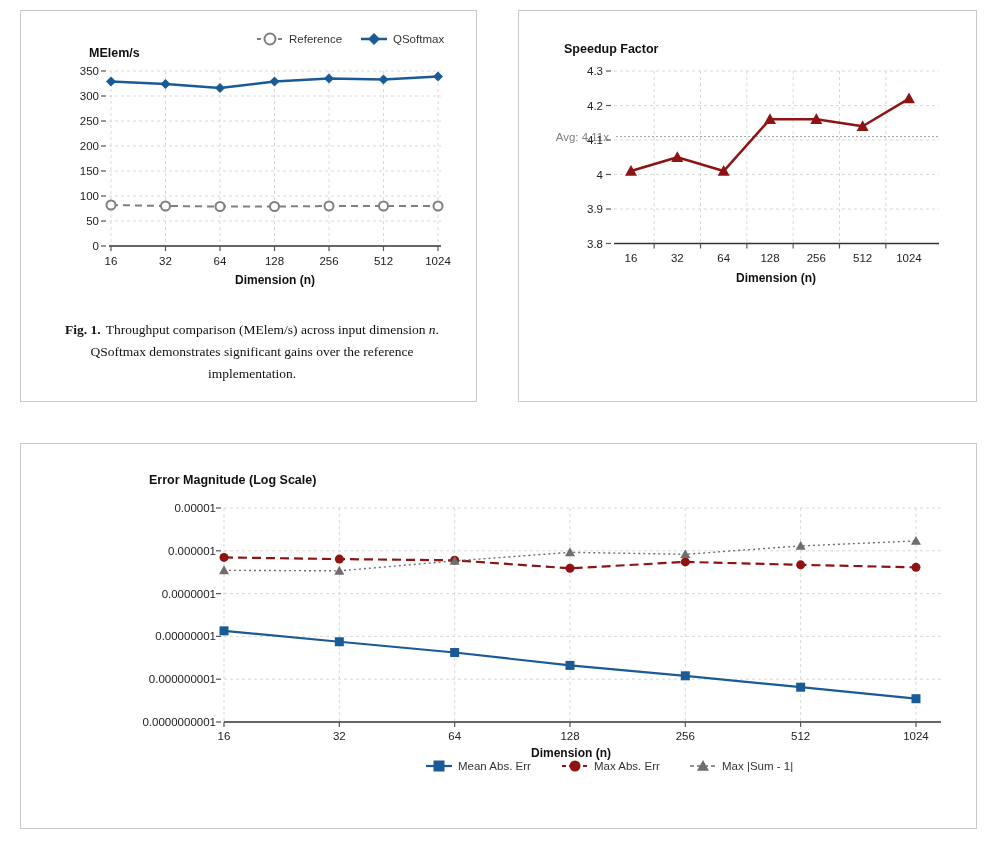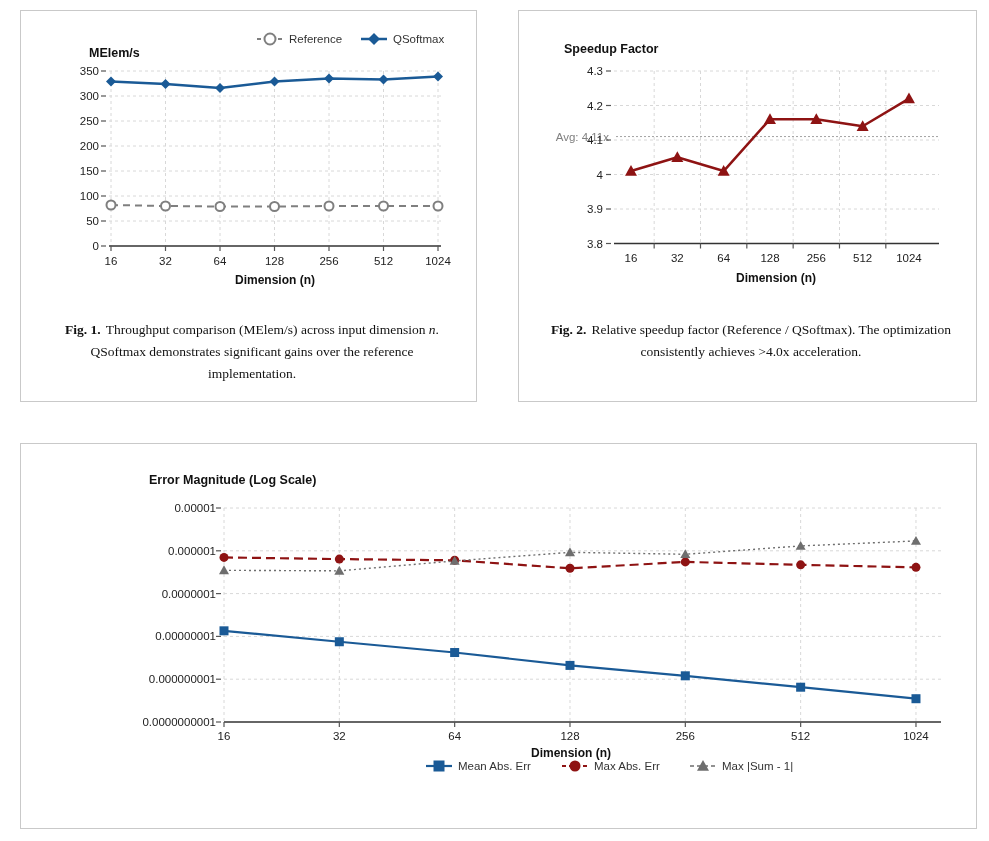--- a/index.html
+++ b/index.html
@@ -169,25 +169,20 @@
           <path d="M 250.99 102.29999999999988 L 256.99 112.97499999999988 L 244.99 112.97499999999988 Z" fill="#8e1313"></path>
           <path d="M 297.32 102.29999999999988 L 303.32 112.97499999999988 L 291.32 112.97499999999988 Z" fill="#8e1313"></path>
           <path d="M 343.65 109.20000000000005 L 349.65 119.87500000000004 L 337.65 119.87500000000004 Z" fill="#8e1313"></path>
           <path d="M 389.98 81.60000000000002 L 395.98 92.27500000000002 L 383.98 92.27500000000002 Z" fill="#8e1313"></path>
         </g>
         <g>
           <text x="45" y="42" class="chart-title" text-anchor="start">Speedup Factor</text>
           <text x="257" y="271" class="axis-title" text-anchor="middle">Dimension (n)</text>
         </g>
       </svg>
-    <div class="caption" style="top:308px">
-      <span class="capwrap" style="max-width:446px">
-        <b class="cap-label">Fig. 2.</b><span>Relative speedup factor (Reference / QSoftmax). The optimization consistently achieves &gt;4.0x acceleration.</span><i></i><span></span>
-      </span>
-    </div>
   </section>
 
   <section class="panel" style="left:20px;top:443px;width:957px;height:386px">
     <svg id="chart-error" width="955" height="345">
         <g>
           <line x1="203" y1="64" x2="920" y2="64" stroke="#d8d8d8" stroke-width="1" stroke-dasharray="3,3"></line>
           <line x1="203" y1="106.80000000000001" x2="920" y2="106.80000000000001" stroke="#d8d8d8" stroke-width="1" stroke-dasharray="3,3"></line>
           <line x1="203" y1="149.60000000000002" x2="920" y2="149.60000000000002" stroke="#d8d8d8" stroke-width="1" stroke-dasharray="3,3"></line>
           <line x1="203" y1="192.4" x2="920" y2="192.4" stroke="#d8d8d8" stroke-width="1" stroke-dasharray="3,3"></line>
           <line x1="203" y1="235.20000000000002" x2="920" y2="235.20000000000002" stroke="#d8d8d8" stroke-width="1" stroke-dasharray="3,3"></line>

